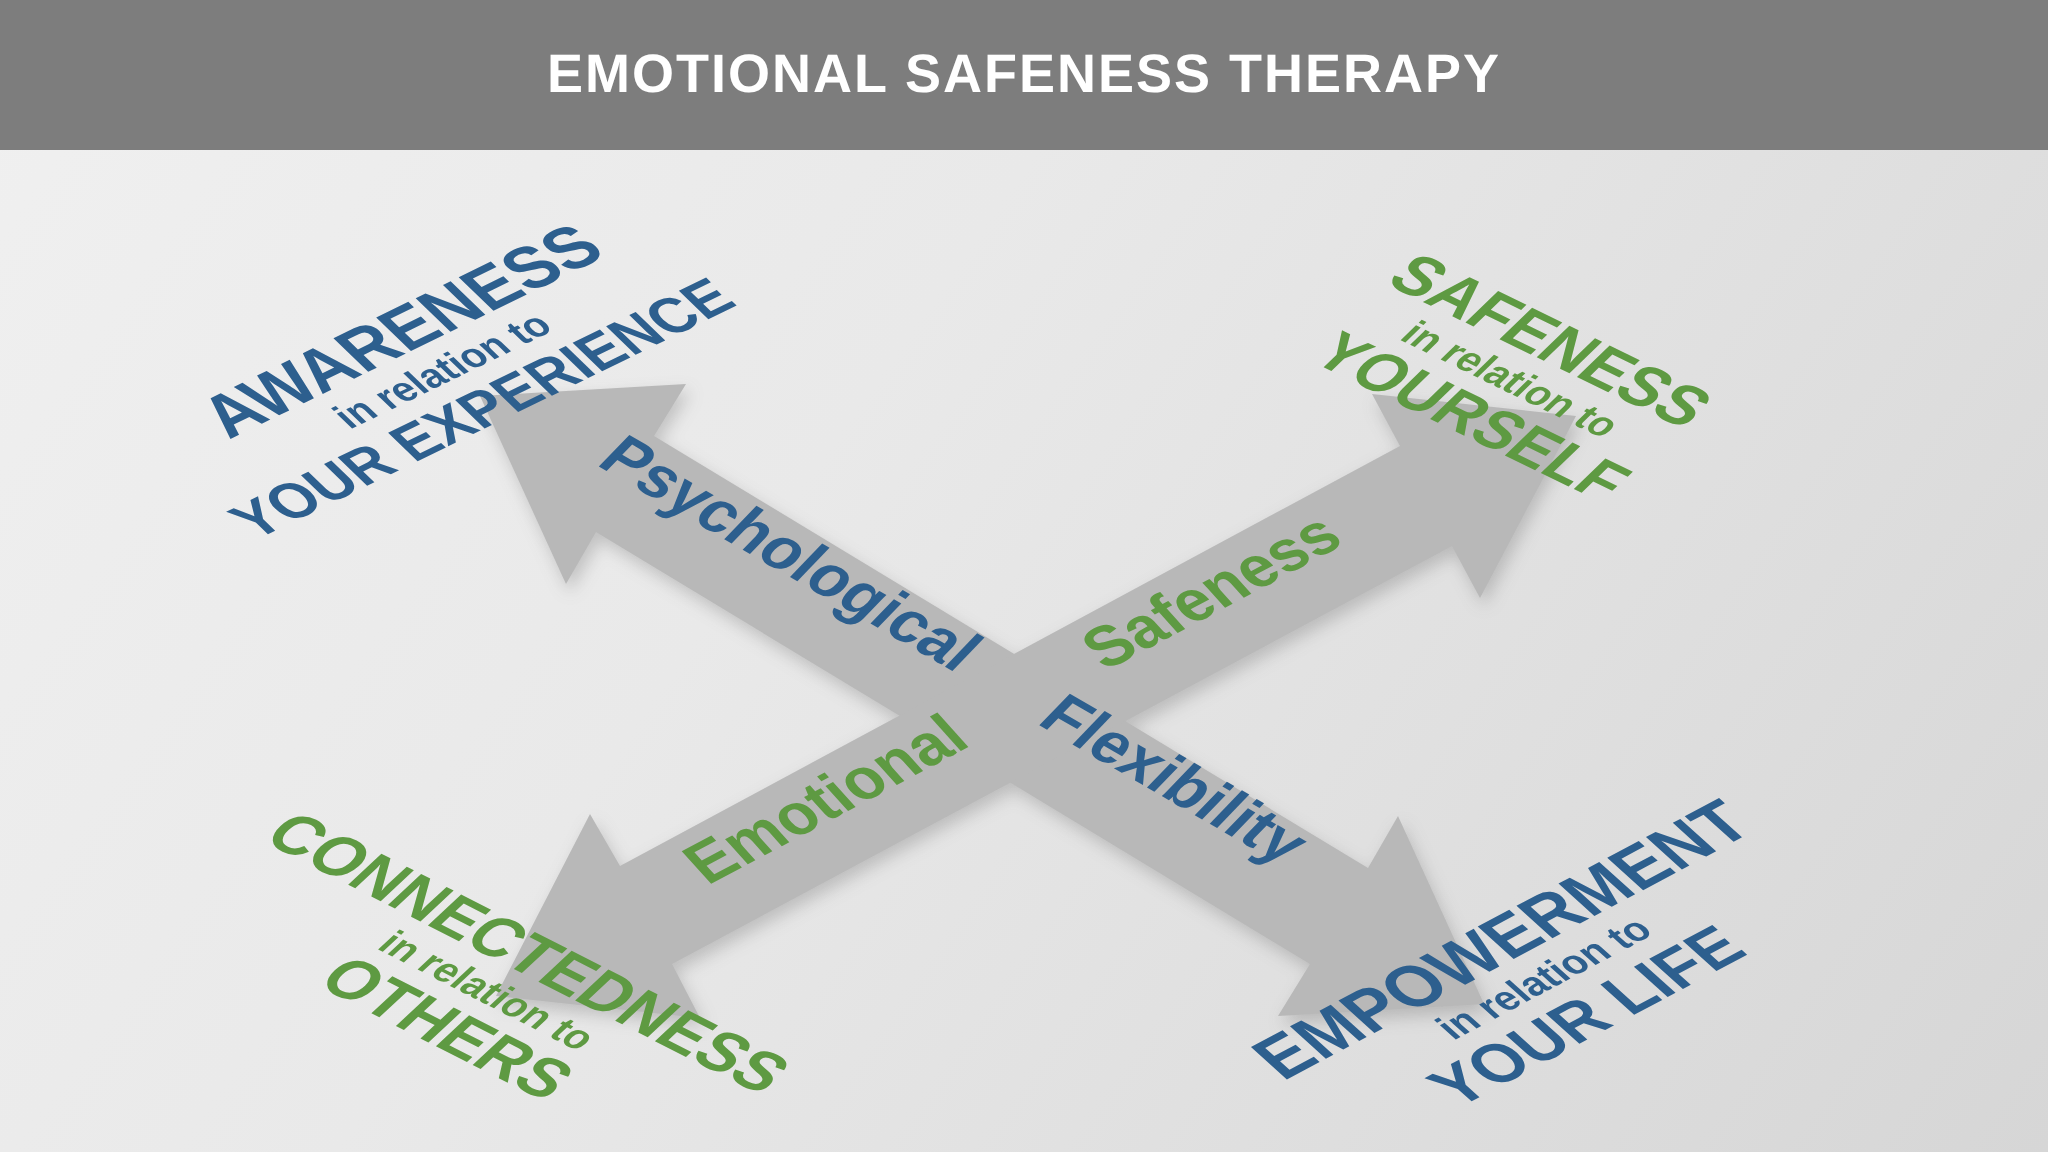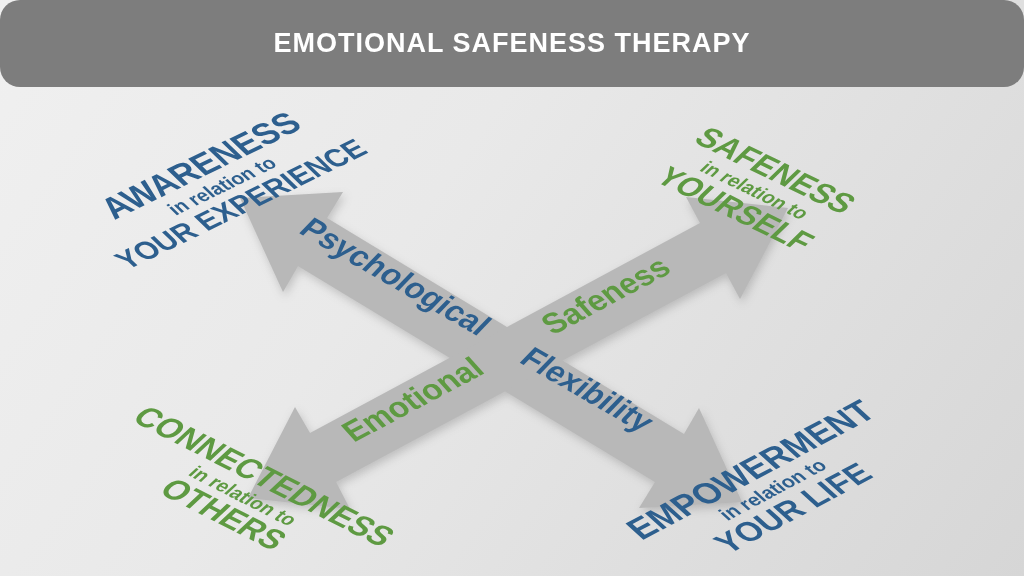--- a/index.html
+++ b/index.html
@@ -8,23 +8,23 @@
     overflow: hidden;
     font-family: "Liberation Sans", sans-serif;
   }
   .slide {
     position: relative;
     width: 1024px; height: 576px;
     background: linear-gradient(125deg, #f0f0f0 0%, #e9e9e9 40%, #d6d6d6 100%);
   }
   .titlebar {
     position: absolute; left: 0; top: 0;
-    width: 1024px; height: 87px;
+    width: 1024px; height: 75px;
     background: #7d7d7d;
-    display: flex; align-items: center; justify-content: center; border-radius: 20px;
+    display: flex; align-items: center; justify-content: center;
   }
   .titlebar h1 {
     margin: 0;
     color: #ffffff;
     font-size: 27px;
     font-weight: bold;
     letter-spacing: 1px;
   }
   .arrows-svg {
     position: absolute; left: 0; top: 0;

